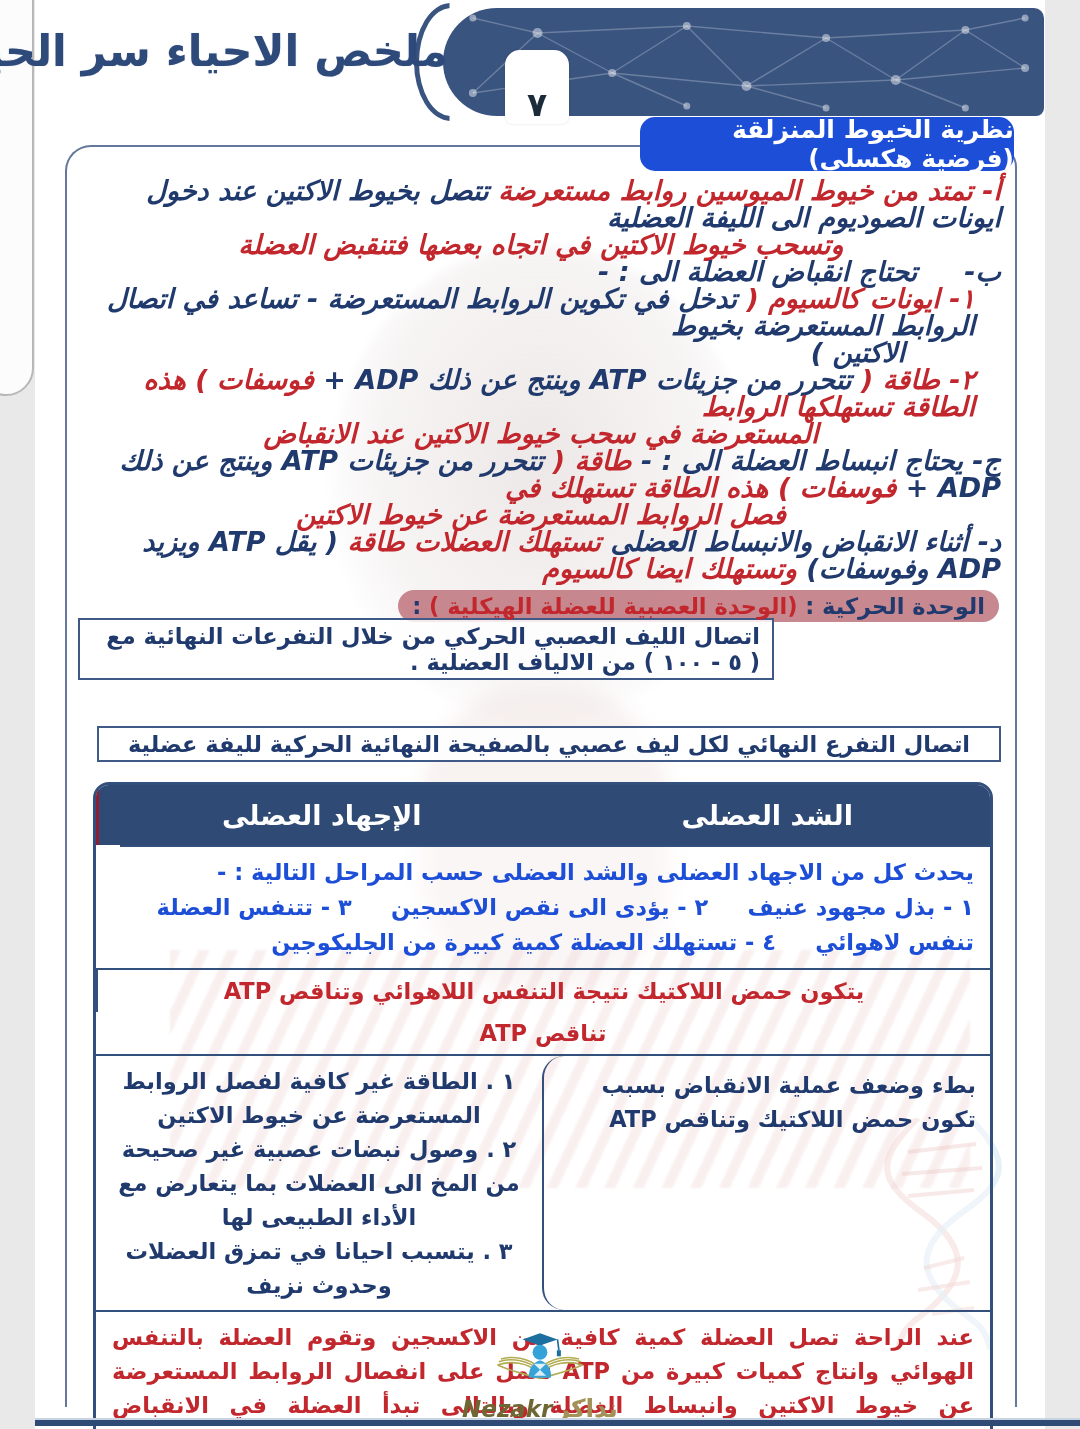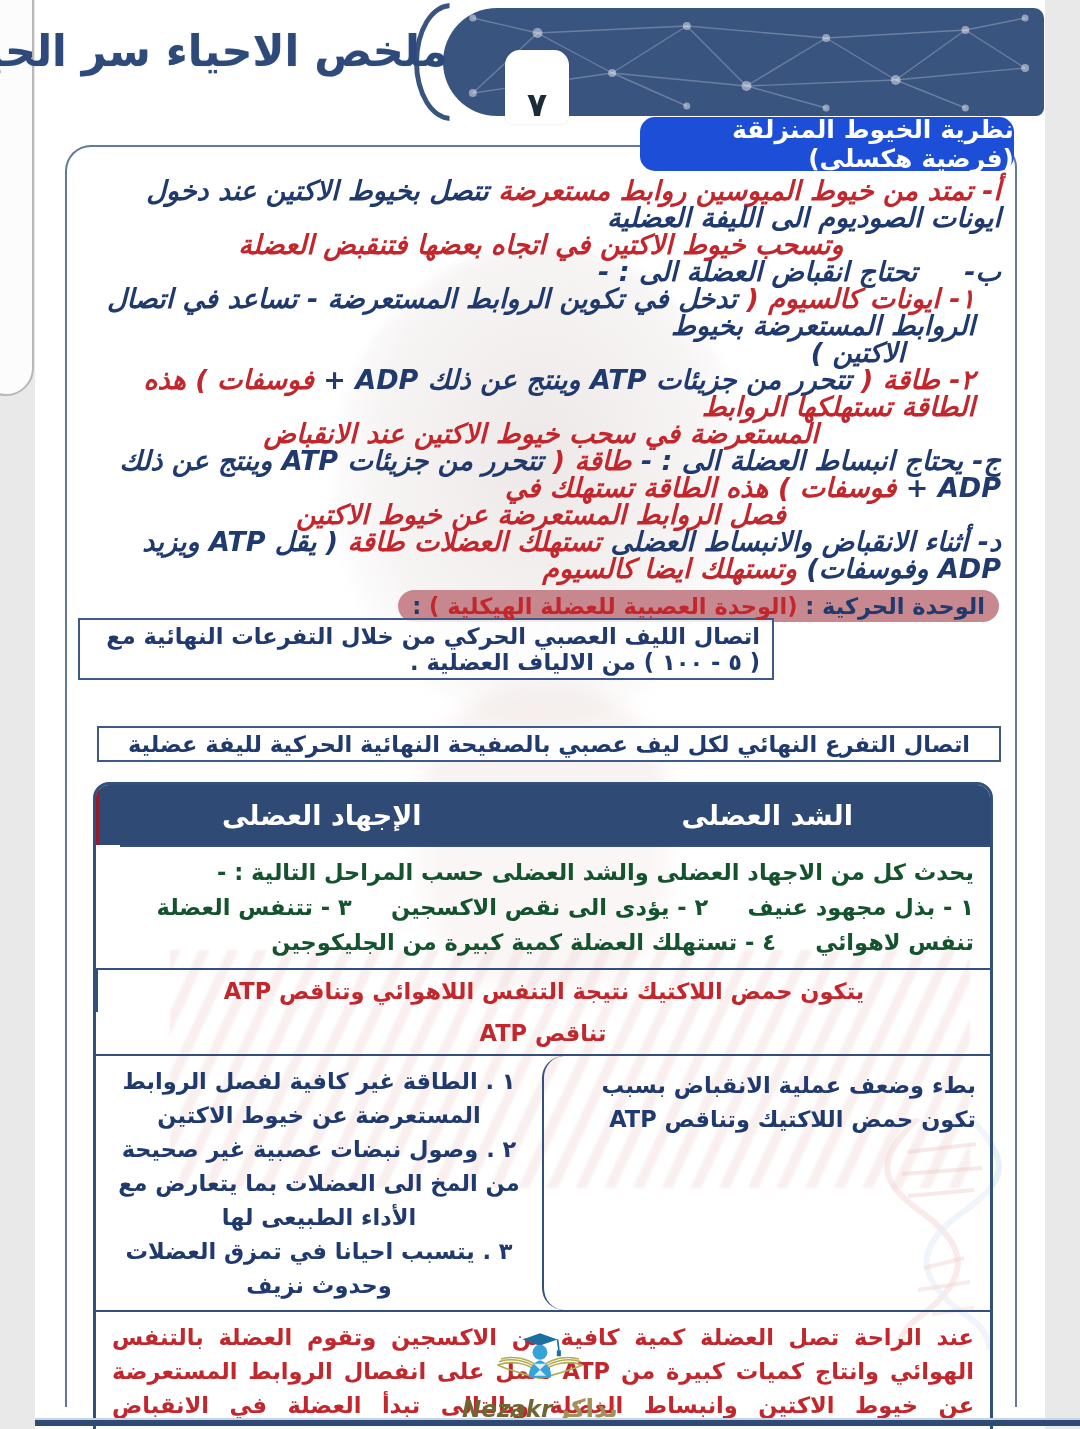--- a/index.html
+++ b/index.html
@@ -65,21 +65,21 @@
   
   .mtable{margin:20px 8px 0 12px;border:3px solid #33507c;border-radius:16px;overflow:hidden;direction:rtl;
     background:rgba(255,255,255,0.35);}
   .thead{display:flex;background:#2e4a75;color:#fff;font-size:27px;font-weight:bold;height:60px;}
   .th{flex:1;display:flex;align-items:center;justify-content:center;}
   .th.right{border-left:3px solid #8f1f2f;}
   .trow{display:flex;border-top:2.5px solid #33507c;}
   .tcell{flex:1;box-sizing:border-box;padding:8px 14px;font-size:22.5px;font-weight:bold;}
   .tcell.right{border-left:2.5px solid #33507c;}
   .rowspan{border-top:2.5px solid #33507c;box-sizing:border-box;padding:8px 16px;font-size:22.5px;font-weight:bold;}
-  .stage-row{min-height:86px;color:#14532d;text-align:right;line-height:35px;margin-left:24px;}
+  .stage-row{min-height:86px;color:#1d4ed8;text-align:right;line-height:35px;margin-left:24px;}
   .lactic-row{min-height:78px;flex-direction:column;}
   .lactic-row .tcell{color:#c1272d;text-align:center;}
   .lactic-row .tcell.left{display:flex;align-items:center;justify-content:center;}
   .effect-row{min-height:150px;}
   .effect-row .tcell{color:#203a6e;line-height:34px;border-radius:22px;}
   .effect-row .tcell.right{text-align:right;padding-top:12px;}
   .effect-row .tcell.left{text-align:center;}
   .rest-row{min-height:92px;color:#c1272d;line-height:34px;text-align:justify;text-align-last:center;}
 
   

